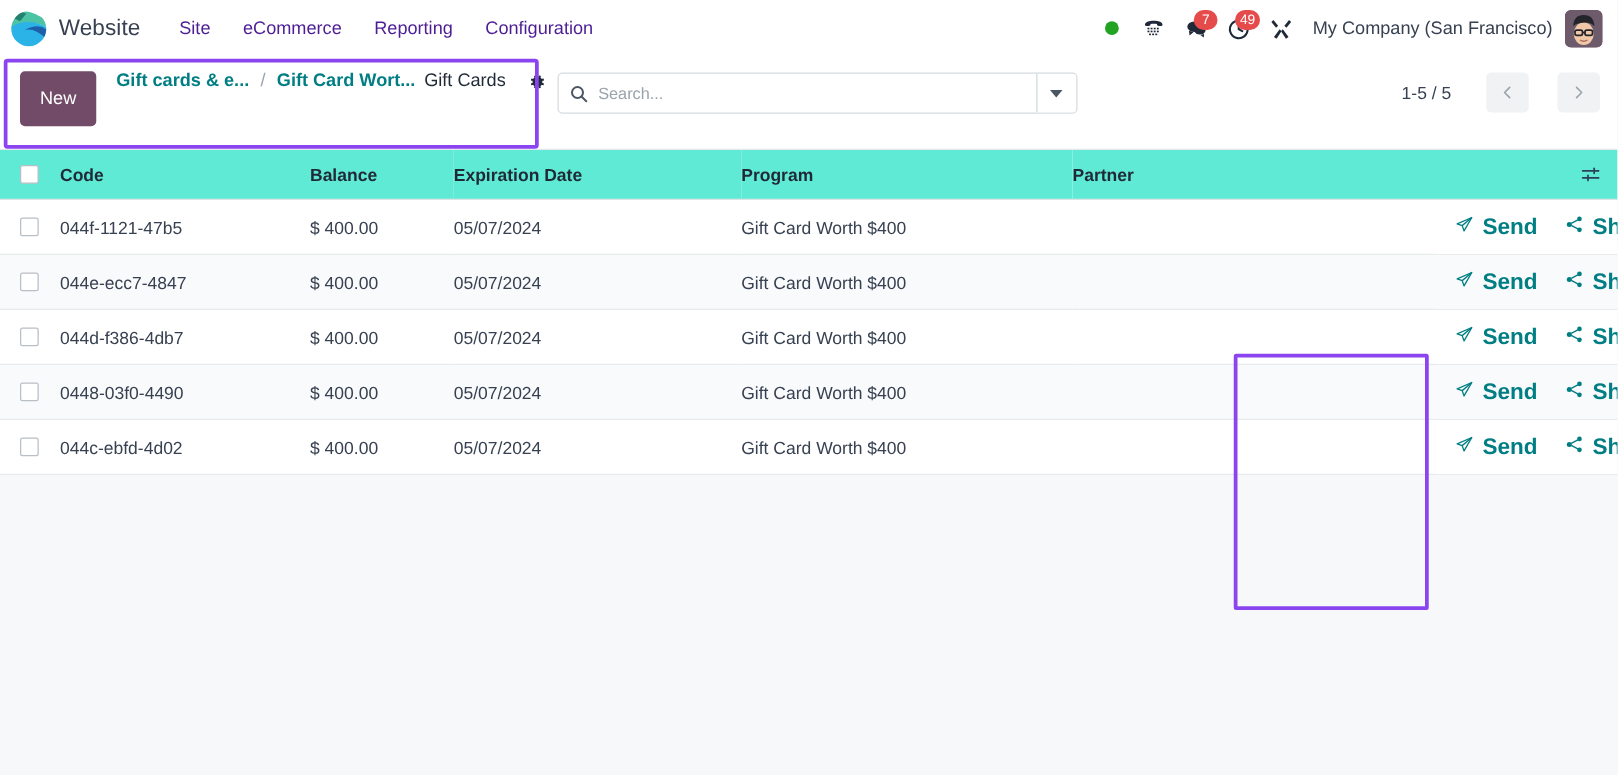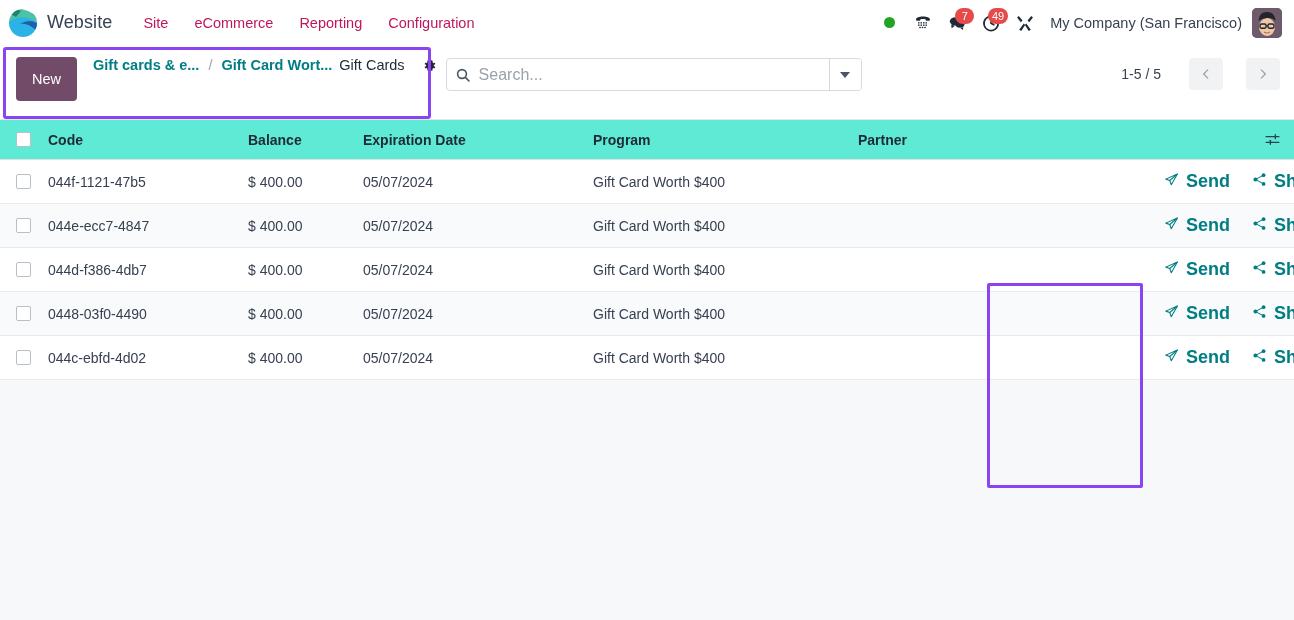--- a/index.html
+++ b/index.html
@@ -29,21 +29,21 @@
   .logo-mark { width: 30px; height: 30px; display: block; }
   .brand-name {
     font-size: 18px;
     color: #374151;
     font-weight: 400;
     letter-spacing: .1px;
   }
   .nav-links { display: flex; align-items: center; gap: 0; }
   .nav-link {
     font-size: 14.5px;
-    color: #be185d;
+    color: #4c1d95;
     padding: 6px 13px;
     cursor: pointer;
     white-space: nowrap;
   }
 
   .nav-right {
     margin-left: auto;
     display: flex;
     align-items: center;
     gap: 0px;
@@ -178,21 +178,21 @@
   }
   .search-icon-wrap {
     display: flex; align-items: center; justify-content: center;
     width: 32px;
     color: #4b5563;
   }
   .search-input {
     flex: 1;
     border: none;
     outline: none;
-    font-size: 16px;
+    font-size: 13px;
     font-family: "Liberation Sans", sans-serif;
     color: #a16207;
     background: transparent;
     padding: 0;
   }
   .search-input::placeholder { color: #9aa2ab; opacity: 1; }
   .search-toggle {
     width: 32px;
     border-left: 1px solid #cfdcdb;
     display: flex; align-items: center; justify-content: center;

